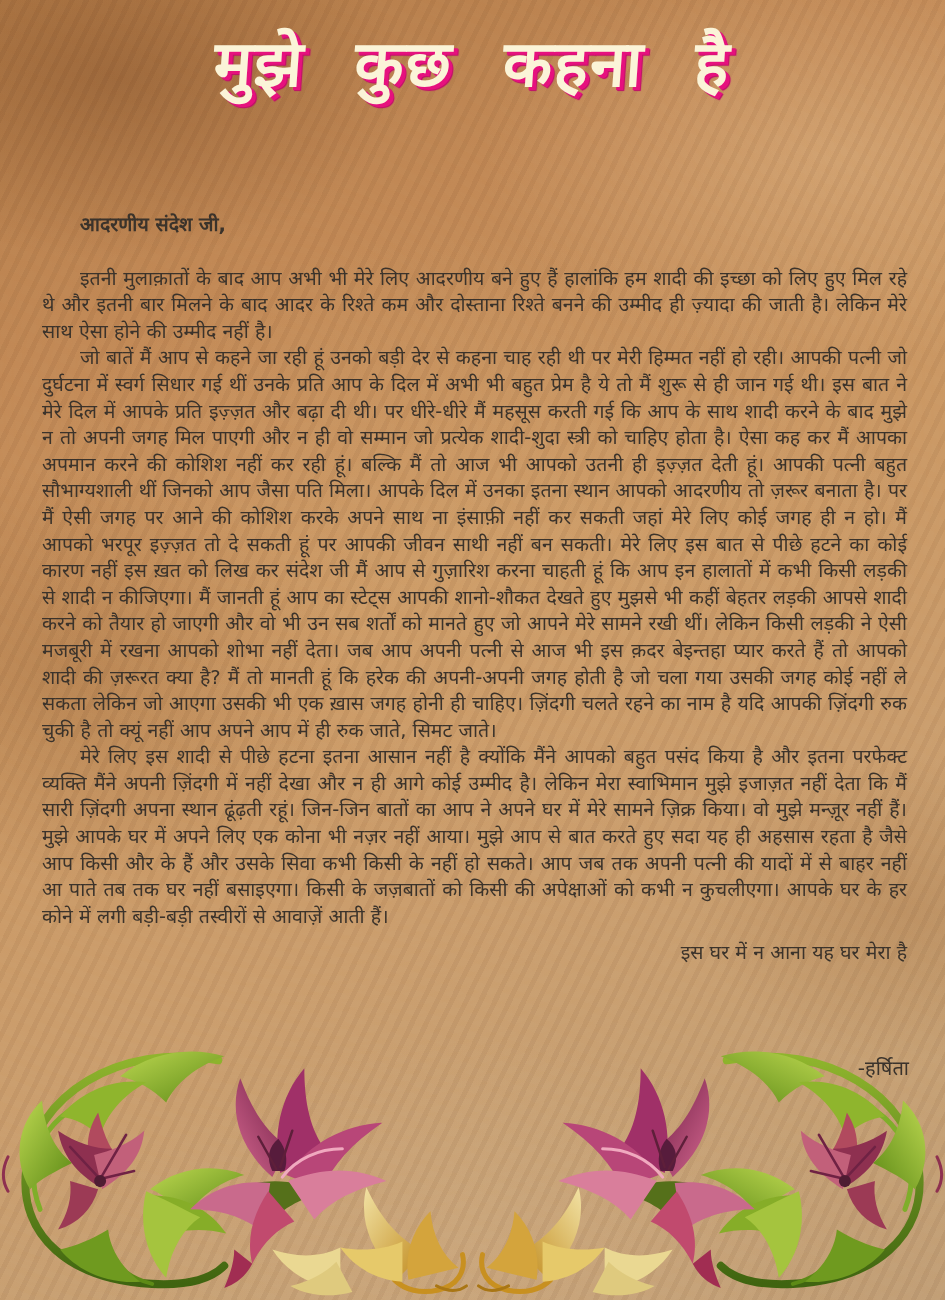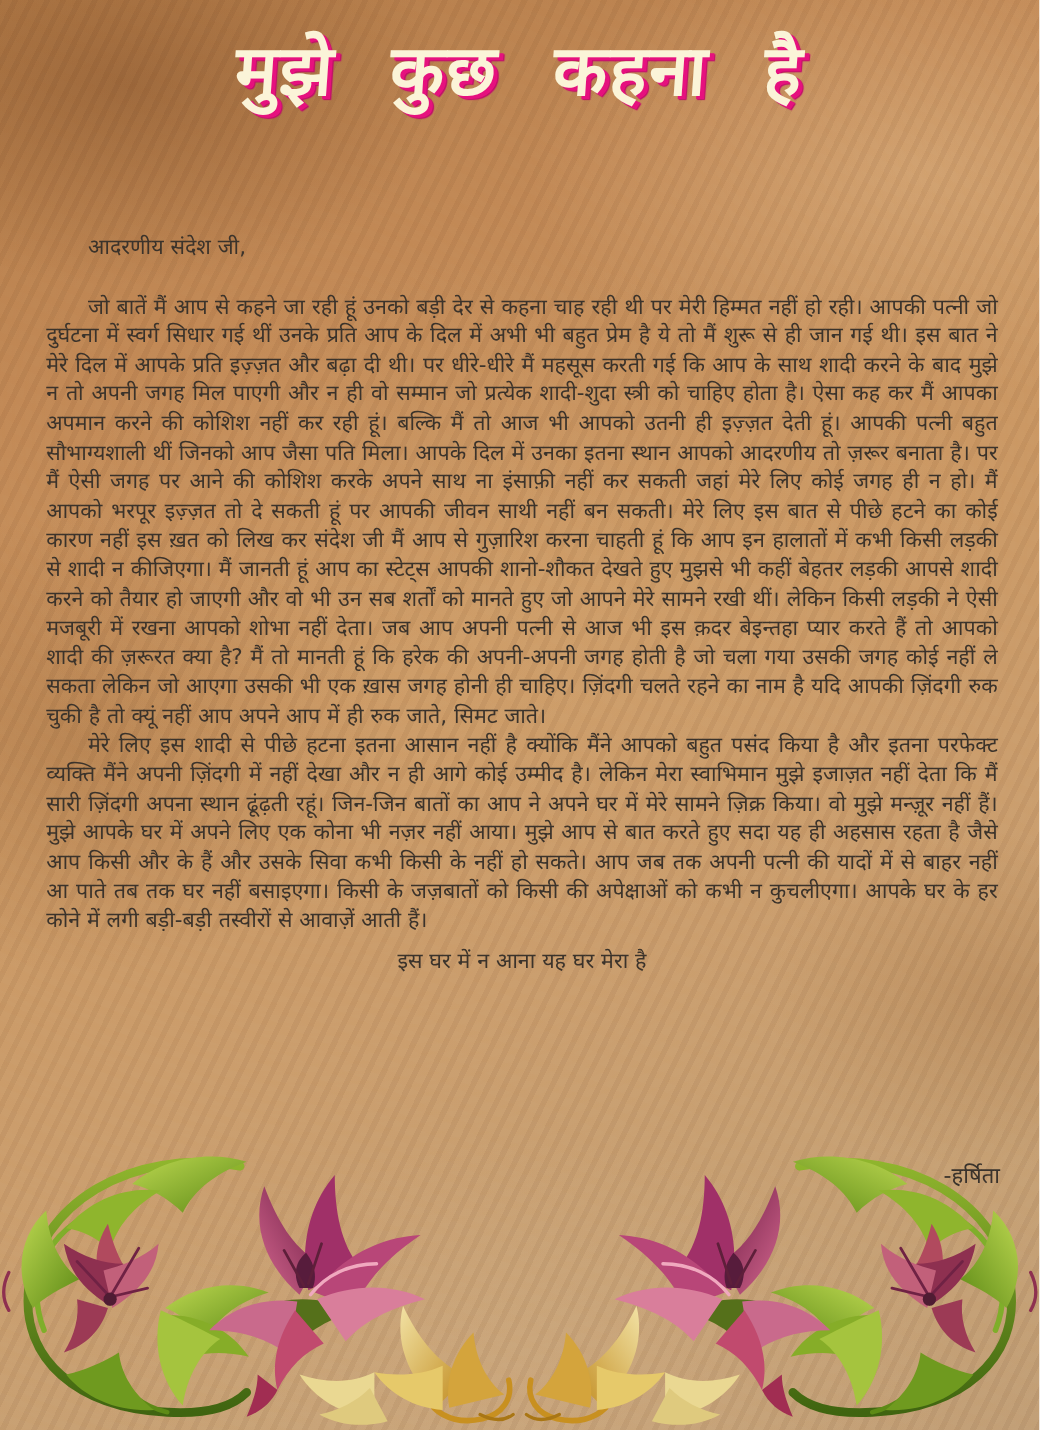--- a/index.html
+++ b/index.html
@@ -34,41 +34,42 @@
     color:#fbf4d8;
     transform:skewX(-4deg);
     text-shadow:4px 3px 0 #e6117e, 5px 4px 1px #c00d69;
   }
   .letter-body{
     position:absolute;left:42px;right:38px;top:212px;
     color:#3b332b;
     font-size:19.5px;line-height:26.6px;
     text-align:justify;
   }
-  .salutation{padding-left:38px;margin-bottom:27px;}
+  .salutation{padding-left:38px;margin-bottom:27px;font-weight:bold;}
   .para{margin:0;text-indent:38px;}
-  .couplet{text-align:center;margin-top:10px;}
+  .couplet{text-align:right;margin-top:10px;}
   .signature{
     position:absolute;top:1054px;right:36px;
     color:#3a332c;font-size:20px;text-align:right;
   }
   .floral{position:absolute;left:0;bottom:0;width:945px;height:262px;}
   .floral svg{display:block;width:100%;height:100%;}
 </style>
 </head>
 <body>
 
 <div class="page">
 
   <h1 class="title">मुझे कुछ कहना है</h1>
 
   <div class="letter-body">
     <div class="salutation">
       <div>आदरणीय संदेश जी,</div>
     </div>
+    <p class="para">इतनी मुलाक़ातों के बाद आप अभी भी मेरे लिए आदरणीय बने हुए हैं हालांकि हम शादी की इच्छा को लिए हुए मिल रहे थे और इतनी बार मिलने के बाद आदर के रिश्ते कम और दोस्ताना रिश्ते बनने की उम्मीद ही ज़्यादा की जाती है। लेकिन मेरे साथ ऐसा होने की उम्मीद नहीं है।</p>
     <p class="para">जो बातें मैं आप से कहने जा रही हूं उनको बड़ी देर से कहना चाह रही थी पर मेरी हिम्मत नहीं हो रही। आपकी पत्नी जो दुर्घटना में स्वर्ग सिधार गई थीं उनके प्रति आप के दिल में अभी भी बहुत प्रेम है ये तो मैं शुरू से ही जान गई थी। इस बात ने मेरे दिल में आपके प्रति इज़्ज़त और बढ़ा दी थी। पर धीरे-धीरे मैं महसूस करती गई कि आप के साथ शादी करने के बाद मुझे न तो अपनी जगह मिल पाएगी और न ही वो सम्मान जो प्रत्येक शादी-शुदा स्त्री को चाहिए होता है। ऐसा कह कर मैं आपका अपमान करने की कोशिश नहीं कर रही हूं। बल्कि मैं तो आज भी आपको उतनी ही इज़्ज़त देती हूं। आपकी पत्नी बहुत सौभाग्यशाली थीं जिनको आप जैसा पति मिला। आपके दिल में उनका इतना स्थान आपको आदरणीय तो ज़रूर बनाता है। पर मैं ऐसी जगह पर आने की कोशिश करके अपने साथ ना इंसाफ़ी नहीं कर सकती जहां मेरे लिए कोई जगह ही न हो। मैं आपको भरपूर इज़्ज़त तो दे सकती हूं पर आपकी जीवन साथी नहीं बन सकती। मेरे लिए इस बात से पीछे हटने का कोई कारण नहीं इस ख़त को लिख कर संदेश जी मैं आप से गुज़ारिश करना चाहती हूं कि आप इन हालातों में कभी किसी लड़की से शादी न कीजिएगा। मैं जानती हूं आप का स्टेट्स आपकी शानो-शौकत देखते हुए मुझसे भी कहीं बेहतर लड़की आपसे शादी करने को तैयार हो जाएगी और वो भी उन सब शर्तों को मानते हुए जो आपने मेरे सामने रखी थीं। लेकिन किसी लड़की ने ऐसी मजबूरी में रखना आपको शोभा नहीं देता। जब आप अपनी पत्नी से आज भी इस क़दर बेइन्तहा प्यार करते हैं तो आपको शादी की ज़रूरत क्या है? मैं तो मानती हूं कि हरेक की अपनी-अपनी जगह होती है जो चला गया उसकी जगह कोई नहीं ले सकता लेकिन जो आएगा उसकी भी एक ख़ास जगह होनी ही चाहिए। ज़िंदगी चलते रहने का नाम है यदि आपकी ज़िंदगी रुक चुकी है तो क्यूं नहीं आप अपने आप में ही रुक जाते, सिमट जाते।</p>
     <p class="para">मेरे लिए इस शादी से पीछे हटना इतना आसान नहीं है क्योंकि मैंने आपको बहुत पसंद किया है और इतना परफेक्ट व्यक्ति मैंने अपनी ज़िंदगी में नहीं देखा और न ही आगे कोई उम्मीद है। लेकिन मेरा स्वाभिमान मुझे इजाज़त नहीं देता कि मैं सारी ज़िंदगी अपना स्थान ढूंढ़ती रहूं। जिन-जिन बातों का आप ने अपने घर में मेरे सामने ज़िक्र किया। वो मुझे मन्ज़ूर नहीं हैं। मुझे आपके घर में अपने लिए एक कोना भी नज़र नहीं आया। मुझे आप से बात करते हुए सदा यह ही अहसास रहता है जैसे आप किसी और के हैं और उसके सिवा कभी किसी के नहीं हो सकते। आप जब तक अपनी पत्नी की यादों में से बाहर नहीं आ पाते तब तक घर नहीं बसाइएगा। किसी के जज़बातों को किसी की अपेक्षाओं को कभी न कुचलीएगा। आपके घर के हर कोने में लगी बड़ी-बड़ी तस्वीरों से आवाज़ें आती हैं।</p>
     <div class="couplet">
       <div>इस घर में न आना यह घर मेरा है</div>
     </div>
   </div>
 
   <div class="signature">-हर्षिता</div>
 
   <div class="floral">

